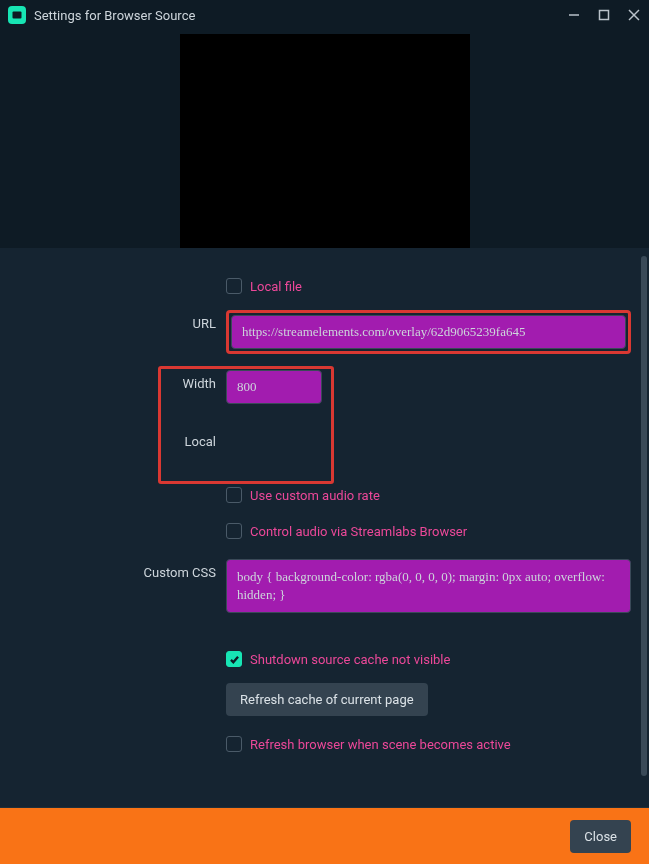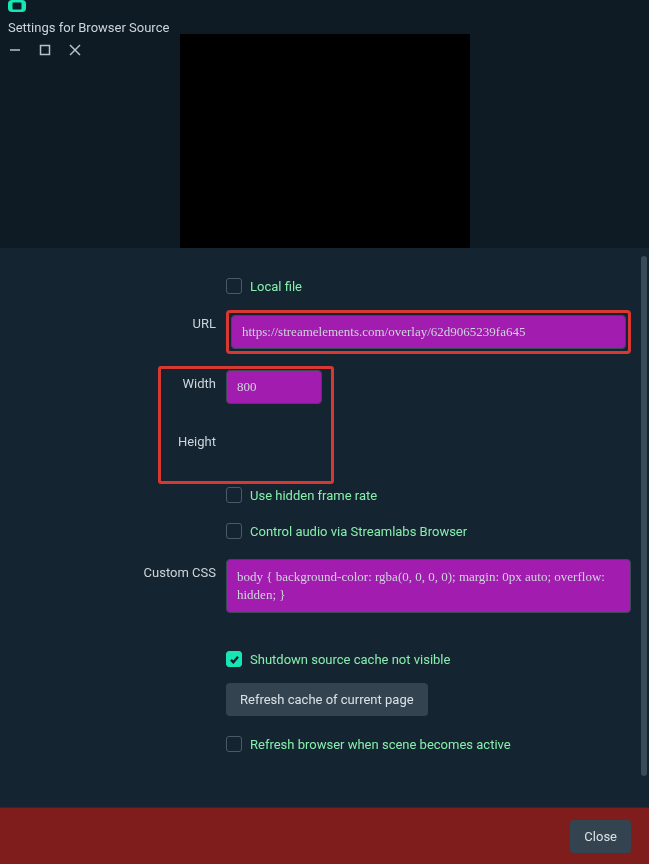--- a/index.html
+++ b/index.html
@@ -13,24 +13,23 @@
       background: #0e1b25;
       font-family: -apple-system, BlinkMacSystemFont, "Segoe UI", Roboto, sans-serif;
       color: #e0e5e9;
       font-size: 13px;
       overflow: hidden;
     }
     .titlebar {
       height: 30px;
       background: #0e1b25;
       display: flex;
-      align-items: flex-start;
+      align-items: center;
       padding: 0 8px;
       gap: 8px;
-      flex-direction: column;
     }
     .app-icon {
       width: 18px;
       height: 18px;
       background: #17e5b4;
       border-radius: 4px;
       display: flex;
       align-items: center;
       justify-content: center;
     }
@@ -114,21 +113,21 @@
       background: #17e5b4;
       border-color: #17e5b4;
     }
     .checkbox.checked svg {
       width: 11px;
       height: 11px;
       stroke: #0e1b25;
       stroke-width: 3;
     }
     .checkbox-label {
-      color: #86efac;
+      color: #ec4899;
       cursor: pointer;
     }
     input[type=text], input[type=number], textarea {
       background: #a21caf;
       border: 1px solid #3a4a58;
       border-radius: 4px;
       color: #cdd5db;
       padding: 8px 10px;
       font-family: Liberation Serif, serif;
       font-size: 13px;
@@ -168,21 +167,21 @@
       color: #dbe2e7;
       border: none;
       border-radius: 4px;
       padding: 9px 14px;
       font-size: 13px;
       cursor: pointer;
       font-family: inherit;
     }
     .footer {
       height: 57px;
-      background: #7f1d1d;
+      background: #f97316;
       border-top: 1px solid #1f2f3a;
       display: flex;
       justify-content: flex-end;
       align-items: center;
       padding: 0 18px;
     }
     .scrollbar-track {
       position: absolute;
       right: 2px;
       top: 8px;
@@ -251,32 +250,32 @@
   </div>
 
   <div class="form-row" style="margin-top:12px;">
     <div class="form-label">Width</div>
     <div class="form-control">
       <input type="number" value="800" style="">
     </div>
   </div>
 
   <div class="form-row" style="margin-top:24px;">
-    <div class="form-label">Height</div>
+    <div class="form-label">Local</div>
   </div>
 
   <div class="dimensions-highlight"></div>
 
   <div class="spacer-lg"></div>
 
   <div class="form-row">
     <div class="form-label"></div>
     <div class="form-control">
       <div class="checkbox"></div>
-      <span class="checkbox-label">Use hidden frame rate</span>
+      <span class="checkbox-label">Use custom audio rate</span>
     </div>
   </div>
 
   <div class="form-row" style="margin-top:20px;">
     <div class="form-label"></div>
     <div class="form-control">
       <div class="checkbox"></div>
       <span class="checkbox-label">Control audio via Streamlabs Browser</span>
     </div>
   </div>

